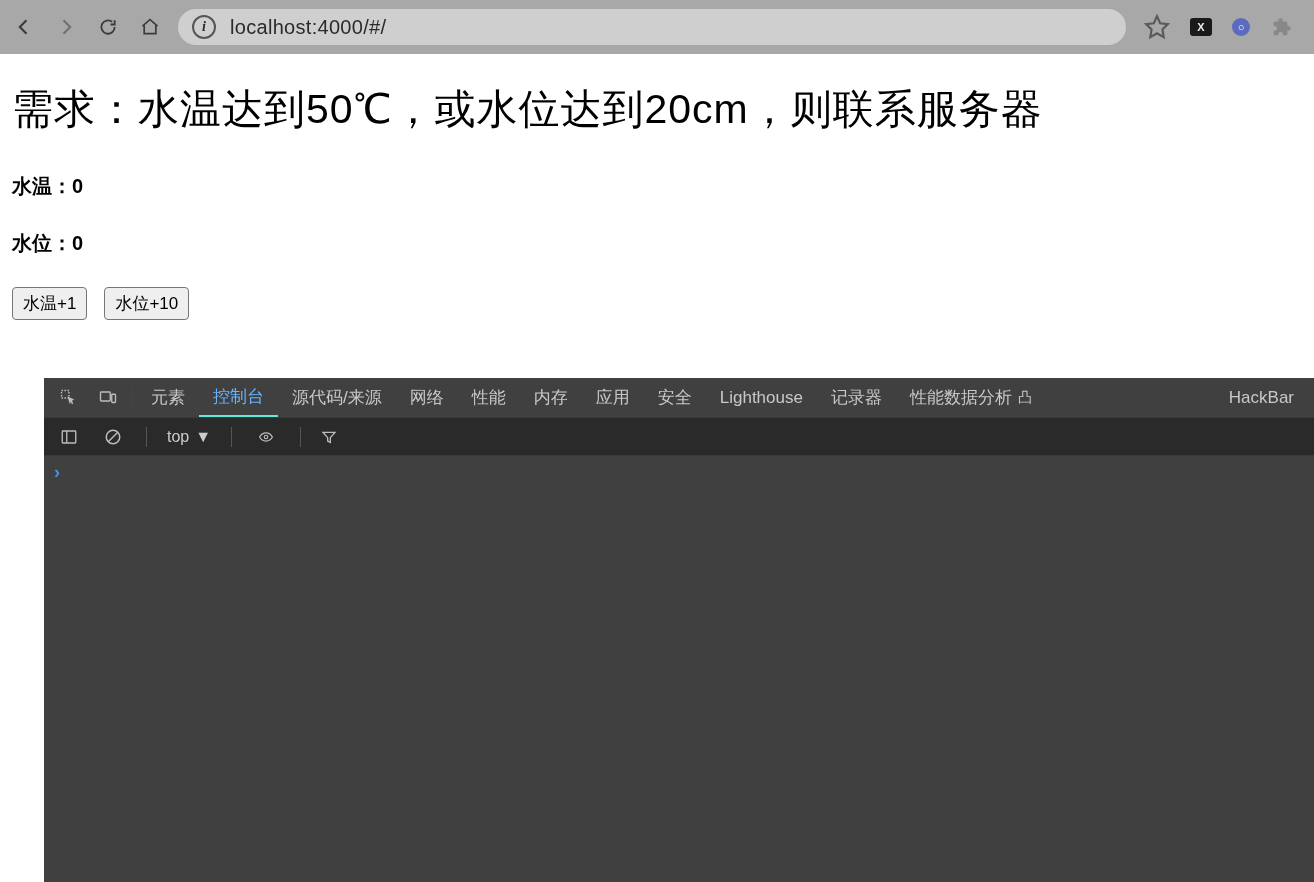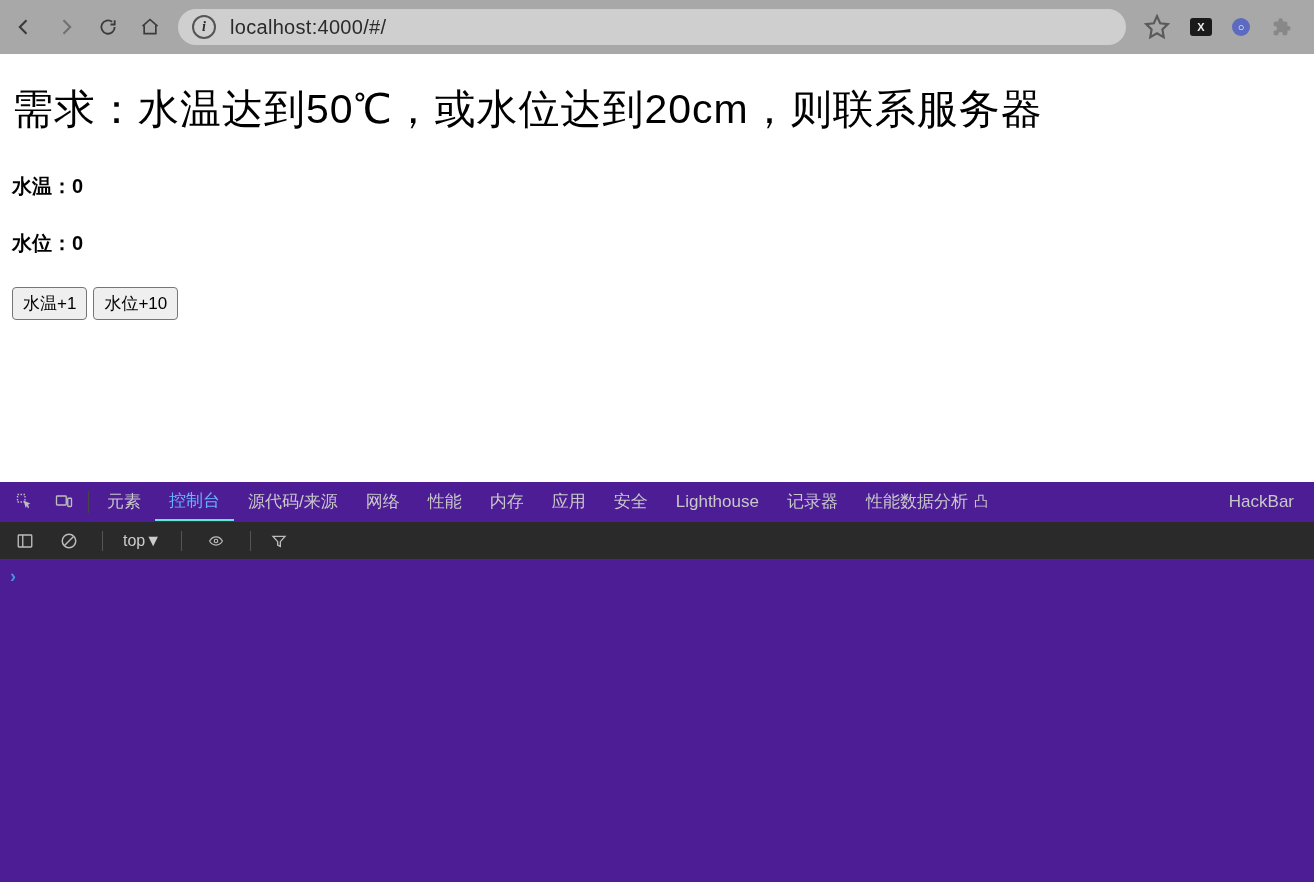--- a/index.html
+++ b/index.html
@@ -59,39 +59,40 @@
       font-size: 41px;
       font-weight: 400;
       margin-bottom: 36px;
       letter-spacing: 1px;
     }
     .page h2 {
       font-size: 20px;
       font-weight: 700;
       margin-bottom: 30px;
     }
-    .btn-row { display:flex; gap:6px; margin-top:10px; }
+    .btn-row { display:flex; gap:17px; margin-top:10px; }
     .btn {
       padding: 4px 10px;
       font-size: 17px;
       border: 1px solid #767676;
       border-radius: 4px;
       background: #efefef;
       cursor:pointer;
       font-family: inherit;
     }
 
     
     .devtools {
-      height: 400px;
-      background: #4c1d95;
+      height: 504px;
+      background: #404040;
       color: #d2d2d2;
       display:flex;
       flex-direction:column;
       font-size: 16px;
+      margin-left: 44px;
     }
     .dt-tabbar {
       height: 40px;
       display:flex;
       align-items:center;
       border-bottom: 1px solid #3a3a3a;
       padding: 0 6px;
     }
     .dt-icon-btn {
       padding: 0 10px; height:100%;
@@ -113,21 +114,21 @@
     .dt-filterbar {
       height: 38px;
       display:flex;
       align-items:center;
       border-bottom:1px solid #3a3a3a;
       padding: 0 6px;
       gap: 6px;
       background:#2a2a2a;
     }
     .dt-filterbar .sep-v { width:1px; height:20px; background:#555; margin:0 8px; }
-    .ctx-select { display:flex; align-items:center; gap:0; color:#ccc; font-size:16px; padding:0 6px; cursor:pointer; }
+    .ctx-select { display:flex; align-items:center; gap:6px; color:#ccc; font-size:16px; padding:0 6px; cursor:pointer; }
     .filter-input {
       flex:1;
       background: rgba(255,255,255,.06);
       border:none;
       color:#e6e6e6;
       font-size:17px;
       padding:4px 8px;
       height:28px;
       border-radius:0;
       font-family: inherit;

